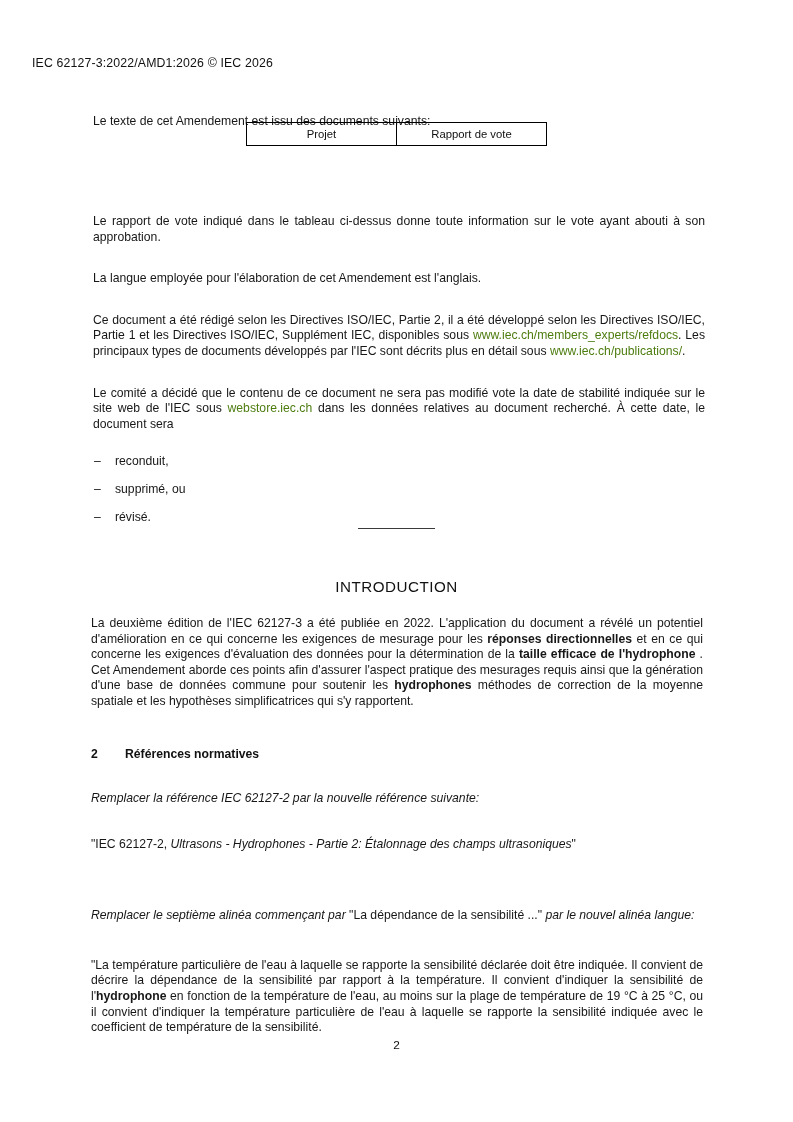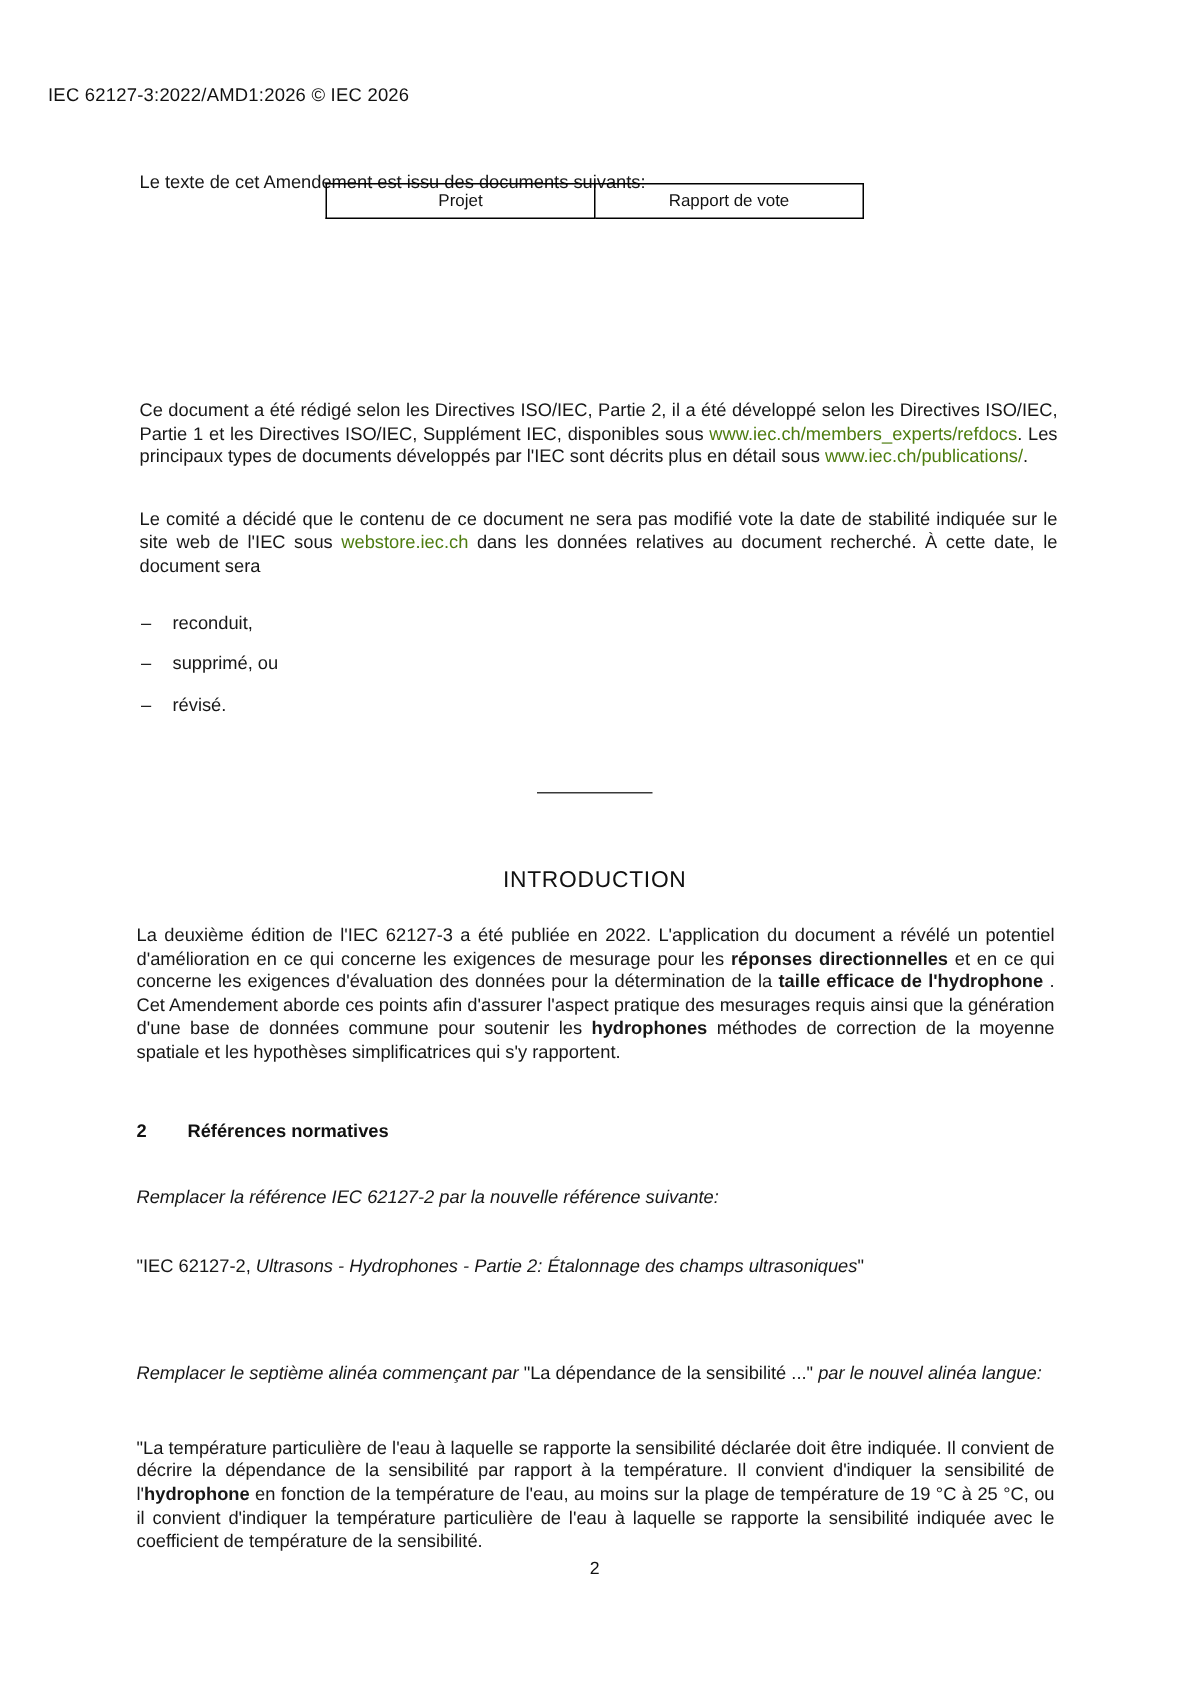--- a/index.html
+++ b/index.html
@@ -70,21 +70,21 @@
   .table-wrap {
     position: absolute;
     top: 122px;
     left: 0;
     width: 793px;
     display: flex;
     justify-content: center;
   }
   table.vote-table {
     border-collapse: collapse;
-    width: 359px;
+    width: 301px;
     table-layout: fixed;
   }
   table.vote-table td {
     border: 1px solid #000000;
     text-align: center;
     font-size: 11.3px;
     height: 20px;
     padding: 1px 2px;
     color: #111;
   }
@@ -191,23 +191,25 @@
         <tr>
           <td>Projet</td>
           <td>Rapport de vote</td>
         </tr>
       </tbody>
     </table>
   </div>
 
   <div class="content" style="top:188px;">
 
-
-    <div class="gap-26"></div>
-
+    <p class="para">Le rapport de vote indiqué dans le tableau ci-dessus donne toute information sur le vote ayant abouti à son approbation.</p>
+
+    <div class="gap-26"></div>
+
+    <p class="para left">La langue employée pour l'élaboration de cet Amendement est l'anglais.</p>
 
     <div class="gap-26"></div>
 
     <p class="para"><span>Ce document a été rédigé selon les Directives ISO/IEC, Partie 2, il a été développé selon les Directives ISO/IEC, Partie 1 et les Directives ISO/IEC, Supplément IEC, disponibles sous </span><a class="link" href="#">www.iec.ch/members_experts/refdocs</a><span>. Les principaux types de documents développés par l'IEC sont décrits plus en détail sous </span><a class="link" href="#">www.iec.ch/publications/</a><span>.</span></p>
 
     <div class="gap-26"></div>
 
     <p class="para"><span>Le comité a décidé que le contenu de ce document ne sera pas modifié vote la date de stabilité indiquée sur le site web de l'IEC sous </span><a class="link" href="#">webstore.iec.ch</a><span> dans les données relatives au document recherché. À cette date, le document sera</span></p>
 
     <div class="gap-22"></div>

